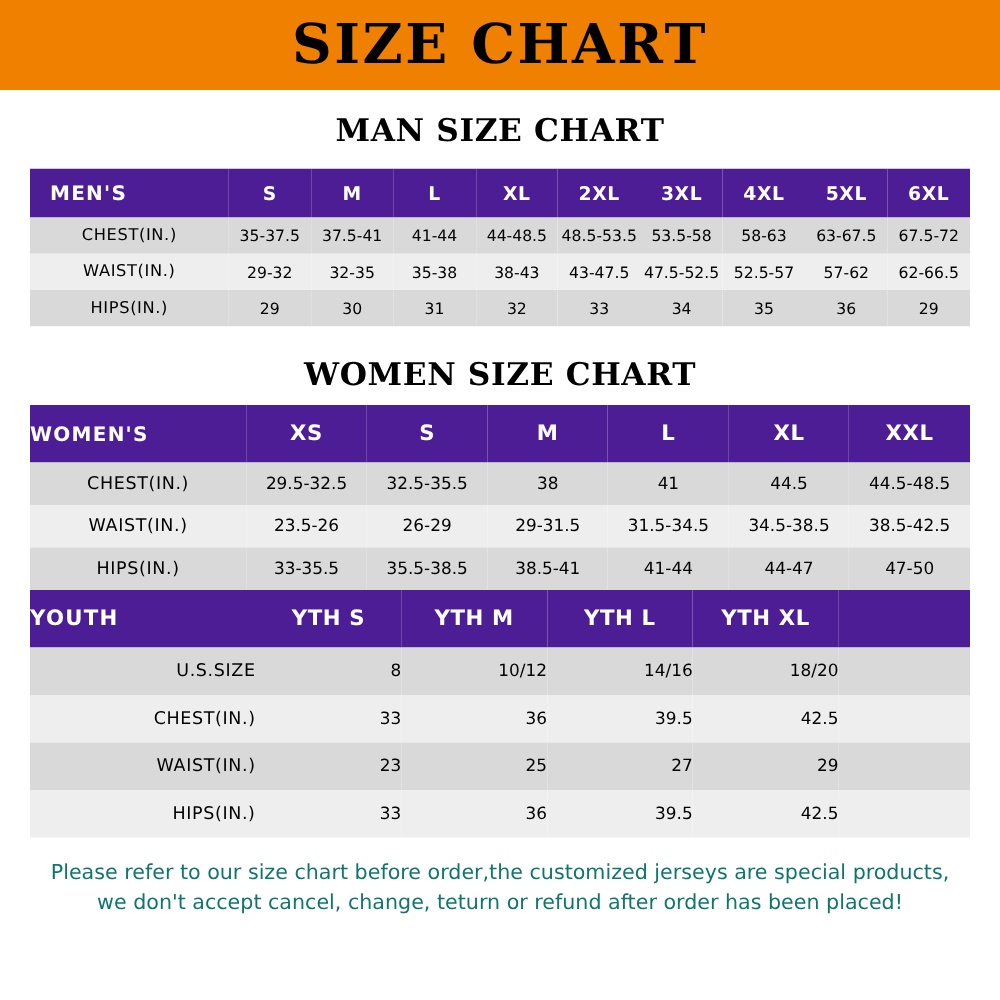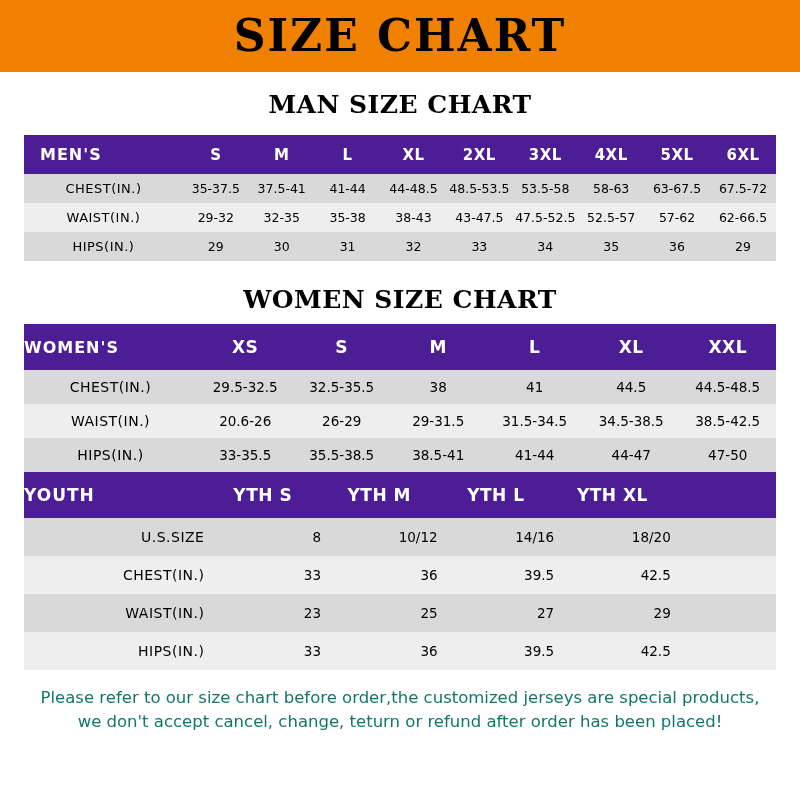--- a/index.html
+++ b/index.html
@@ -205,21 +205,21 @@
         <td class="label-cell">CHEST(IN.)</td>
         <td>29.5-32.5</td>
         <td>32.5-35.5</td>
         <td>38</td>
         <td>41</td>
         <td>44.5</td>
         <td>44.5-48.5</td>
       </tr>
       <tr class="row-b">
         <td class="label-cell">WAIST(IN.)</td>
-        <td>20.6-26</td>
+        <td>23.5-26</td>
         <td>26-29</td>
         <td>29-31.5</td>
         <td>31.5-34.5</td>
         <td>34.5-38.5</td>
         <td>38.5-42.5</td>
       </tr>
       <tr class="row-a">
         <td class="label-cell">HIPS(IN.)</td>
         <td>33-35.5</td>
         <td>35.5-38.5</td>

